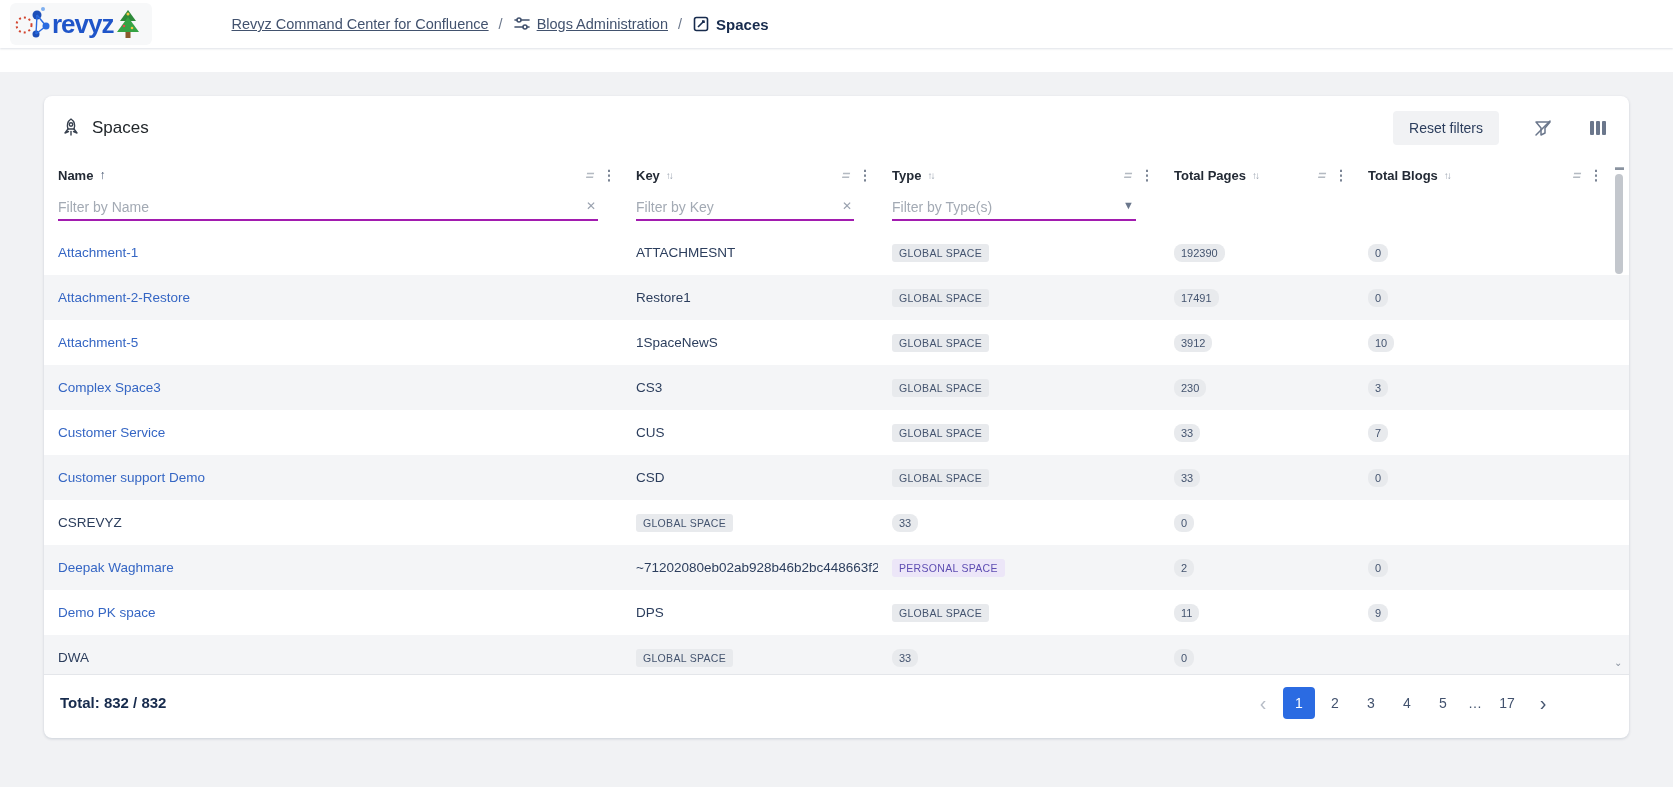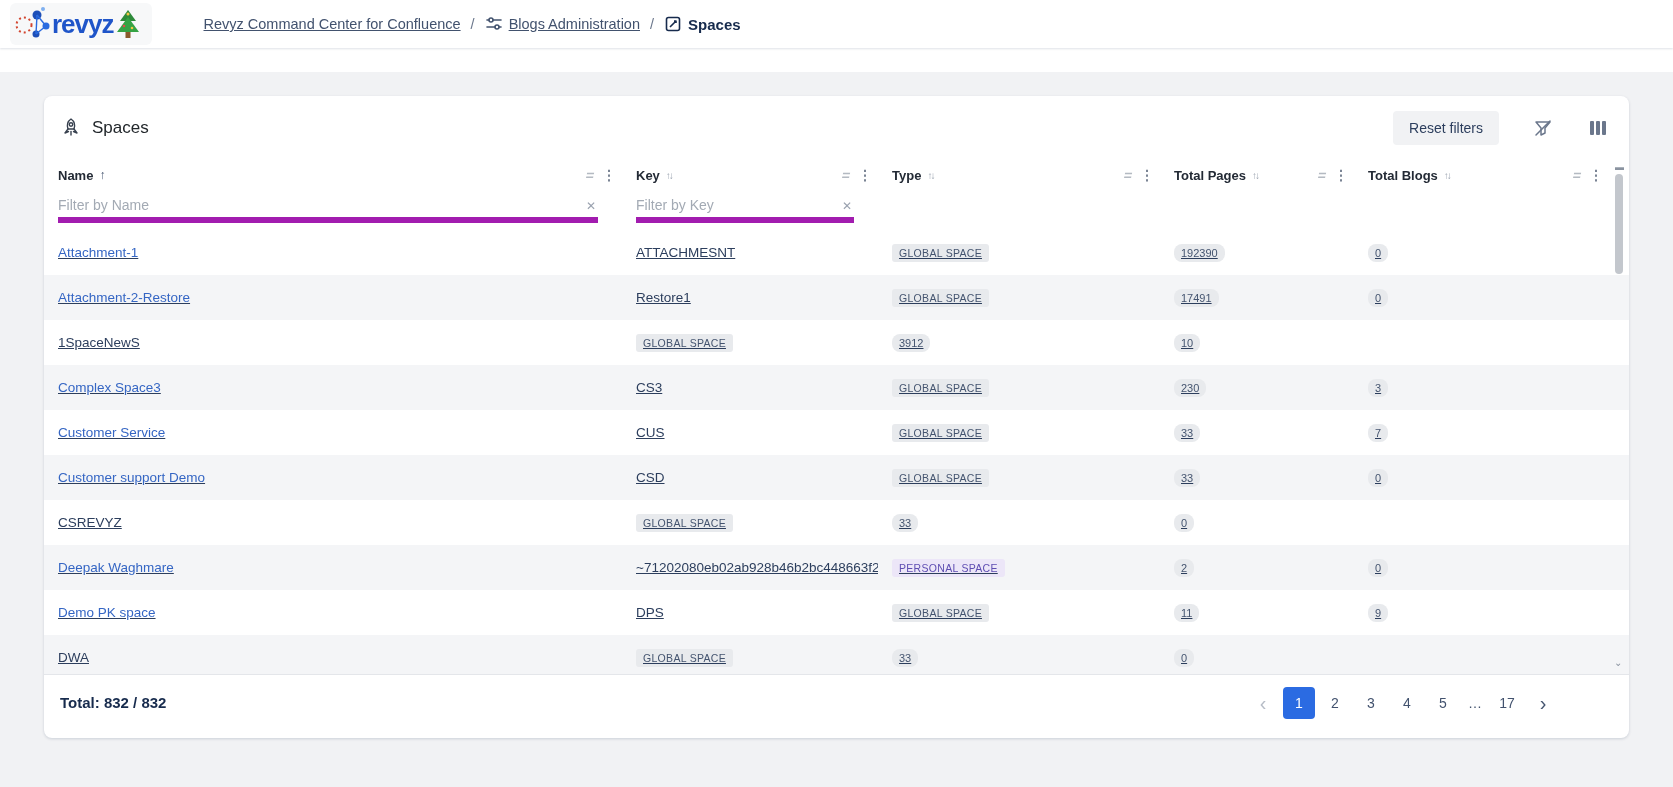--- a/index.html
+++ b/index.html
@@ -4,21 +4,21 @@
 <style>
   * { margin:0; padding:0; box-sizing:border-box; }
   html,body { width:1673px; height:787px; overflow:hidden; font-family:"Liberation Sans", sans-serif; background:#f1f2f4; }
 
   
   .topbar { height:48px; background:#fff; display:flex; align-items:center; padding:0 10px; position:relative; z-index:5;
             box-shadow:0 1px 2px rgba(9,30,66,.13); }
   .topbar-spacer { height:24px; background:#fff; }
   .logo { display:flex; align-items:center; background:#f7f8f9; border-radius:6px; padding:3px 10px 3px 4px; }
   .logo-text { color:#1f55c9; font-size:26px; font-weight:bold; letter-spacing:-1px; }
-  .breadcrumb { display:flex; align-items:center; gap:10px; margin-left:52px; font-size:14.5px; }
+  .breadcrumb { display:flex; align-items:center; gap:10px; margin-left:80px; font-size:14.5px; }
   .crumb-link { color:#42526e; text-decoration:underline; cursor:pointer; }
   .crumb-sep { color:#6b778c; }
   .crumb-current { color:#172b4d; font-weight:bold; font-size:15px; }
   .crumb-ico { display:inline-flex; vertical-align:middle; margin-right:6px; }
   .crumb-item { display:flex; align-items:center; }
 
   
   .page { padding:24px 44px 0 44px; }
   .card { background:#fff; border-radius:8px; box-shadow:0 1px 3px rgba(9,30,66,.16); height:642px;
           display:flex; flex-direction:column; overflow:hidden; }
@@ -36,28 +36,28 @@
   .thead { height:30px; align-items:center; flex:0 0 auto; }
   .th { display:flex; align-items:center; font-size:13px; font-weight:bold; color:#232a35; padding-left:14px; }
   .sort-ico { margin-left:6px; color:#44546f; font-size:12px; }
   .sort-both { margin-left:6px; color:#9aa2af; font-size:10px; letter-spacing:-2px; }
   .th-tools { margin-left:auto; display:flex; align-items:center; gap:8px; padding-right:6px; }
   .drag-handle { color:#b4bac2; font-weight:bold; font-size:14px; cursor:col-resize; transform:skewX(-12deg); }
   .kebab { color:#7a8494; font-size:14px; cursor:pointer; }
 
   .filter-row { height:40px; align-items:center; flex:0 0 auto; }
   .filter-cell { padding:0 24px 0 14px; }
-  .filter-box { display:flex; align-items:flex-end; border-bottom:6px solid #a21caf; padding-bottom:4px; }
+  .filter-box { display:flex; align-items:flex-start; border-bottom:2px solid #a21caf; padding-bottom:4px; }
   .filter-box input { border:none; outline:none; flex:1; font-size:14px; color:#172b4d; font-family:inherit; background:transparent; }
   .filter-box input::placeholder { color:#a3aab4; }
   .clear-x { color:#9aa2af; font-size:12px; cursor:pointer; padding:0 2px; }
   .dd-arrow { color:#6b778c; font-size:11px; cursor:pointer; padding:0 2px; }
 
   .rows { flex:1; min-height:0; overflow:hidden; }
-  .row { height:45px; align-items:center; font-size:13.5px; color:#2c3e5d;text-decoration:underline; }
+  .row { height:45px; align-items:center; font-size:13.5px; color:#2c3e5d; }
   .row.alt { background:#f4f5f7; }
   .cell { padding-left:14px; display:flex; align-items:center; overflow:hidden; white-space:nowrap; }
   .link { color:#3566c4; text-decoration:none; cursor:pointer; }
   .badge { background:#e8eaed; border-radius:3px; padding:3px 7px; font-size:10.5px; color:#44546f; letter-spacing:.3px; }
   .badge.num { font-size:11px; letter-spacing:0;border-radius:8px; }
   .badge.personal { background:#ece6f8; color:#5e4db2; }
 
   
   .vscroll { position:absolute; top:0; bottom:6px; right:4px; width:12px; }
   .vscroll .tick-top { position:absolute; top:2px; left:2px; color:#8a93a0; font-size:9px; }
@@ -223,20 +223,26 @@
             <input type="text" placeholder="Filter by Name" style="">
             <span class="clear-x">✕</span>
           </div>
         </div>
         <div class="filter-cell">
           <div class="filter-box">
             <input type="text" placeholder="Filter by Key" style="">
             <span class="clear-x">✕</span>
           </div>
         </div>
+        <div class="filter-cell">
+          <div class="filter-box">
+            <input type="text" placeholder="Filter by Type(s)" style="">
+            <span class="dd-arrow">▼</span>
+          </div>
+        </div>
         <div class="filter-cell"></div>
         <div class="filter-cell"></div>
       </div>
 
       <div class="rows">
 
         <div class="grid-row row">
           <div class="cell">
               <a class="link">Attachment-1</a>
             </div>
@@ -262,20 +268,23 @@
             </div>
           <div class="cell">
               <span class="badge num">17491</span>
             </div>
           <div class="cell">
               <span class="badge num">0</span>
             </div>
         </div>
 
         <div class="grid-row row">
+          <div class="cell">
+              <a class="link">Attachment-5</a>
+            </div>
           <div class="cell">1SpaceNewS</div>
           <div class="cell">
               <span class="badge">GLOBAL SPACE</span>
             </div>
           <div class="cell">
               <span class="badge num">3912</span>
             </div>
           <div class="cell">
               <span class="badge num">10</span>
             </div>

